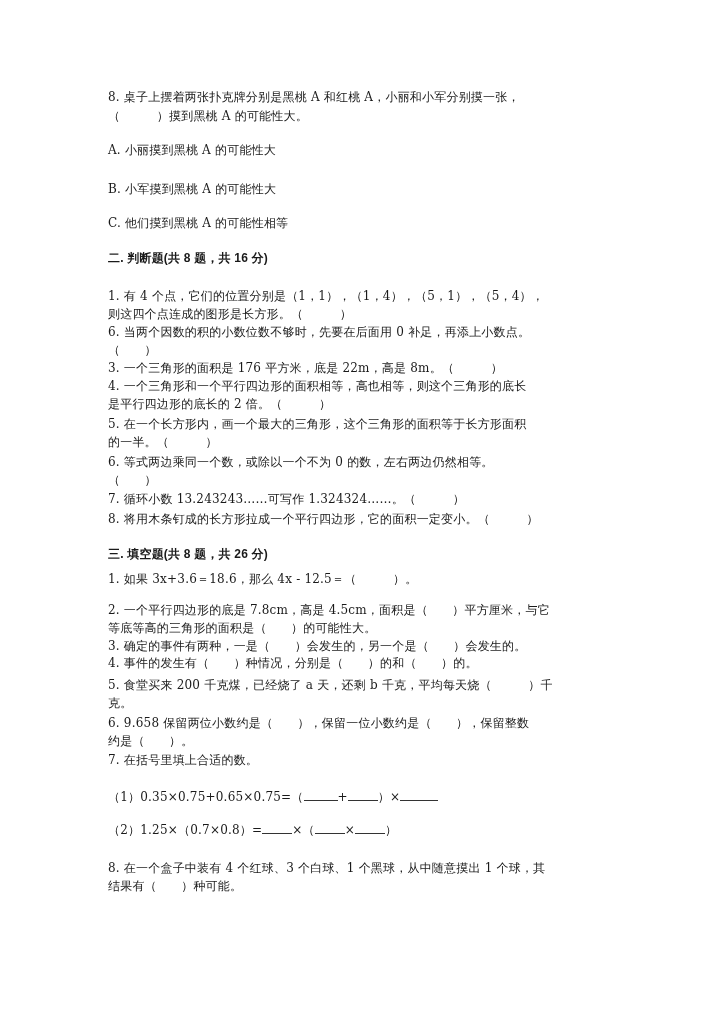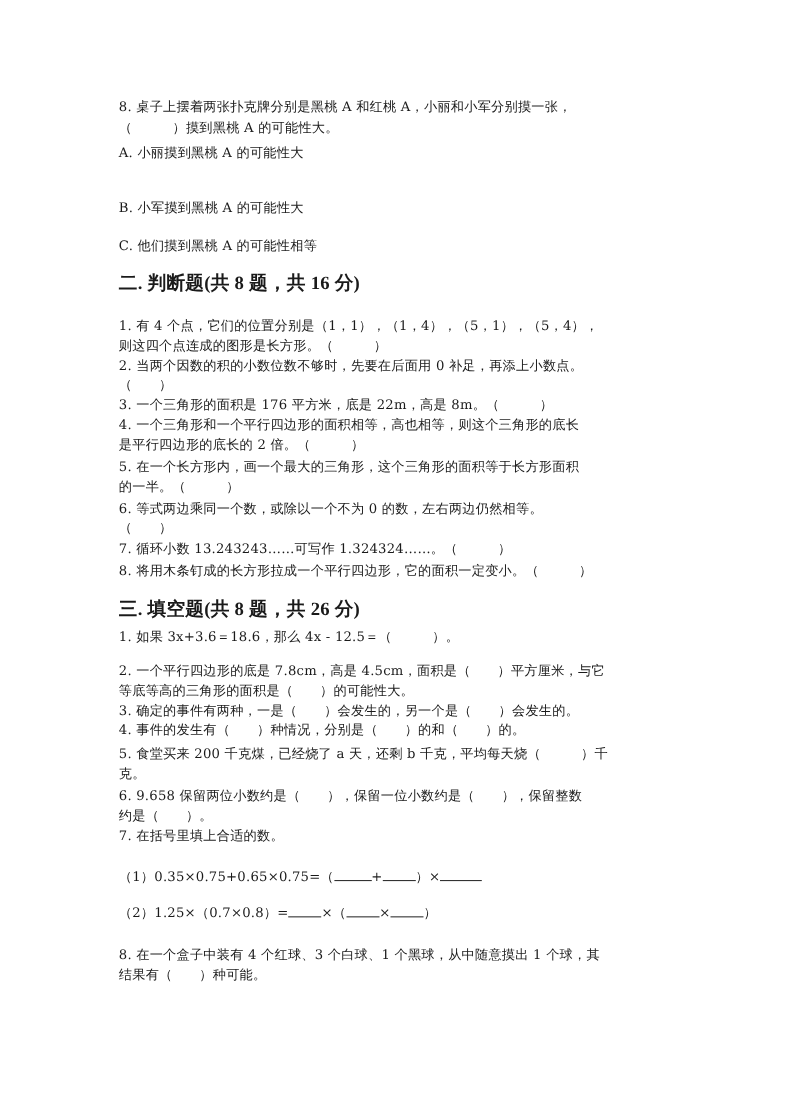--- a/index.html
+++ b/index.html
@@ -6,39 +6,39 @@
   body {
     width: 720px; height: 1018px; position: relative; overflow: hidden;
     font-family: "DejaVu Serif", "Liberation Serif", serif;
     color: #1a1a1a;
   }
   .page { position: absolute; left: 108px; top: 0; width: 505px; }
   .line {
     position: absolute; left: 0; white-space: nowrap;
     font-size: 12px; line-height: 18px; letter-spacing: 0.2px;
   }
-  .heading { font-family: Liberation Serif, serif; font-weight: bold; font-size: 17px; }
+  .heading { font-family: Liberation Sans, sans-serif; font-weight: bold; font-size: 12px; }
   .blank { display: inline-block; border-bottom: 1px solid #333; height: 12px; vertical-align: baseline; }
 </style>
 </head>
 <body>
 
 <div class="page">
 
   <div class="line" style="top:88px">8. 桌子上摆着两张扑克牌分别是黑桃 A 和红桃 A，小丽和小军分别摸一张，</div>
   <div class="line" style="top:107px">（　　　）摸到黑桃 A 的可能性大。</div>
-  <div class="line" style="top:130px">A. 小丽摸到黑桃 A 的可能性大</div>
+  <div class="line" style="top:141px">A. 小丽摸到黑桃 A 的可能性大</div>
   <div class="line" style="top:180px">B. 小军摸到黑桃 A 的可能性大</div>
   <div class="line" style="top:214px">C. 他们摸到黑桃 A 的可能性相等</div>
 
   <div class="line heading" style="top:249px">二. 判断题(共 8 题，共 16 分)</div>
 
   <div class="line" style="top:287px">1. 有 4 个点，它们的位置分别是（1，1），（1，4），（5，1），（5，4），</div>
   <div class="line" style="top:305px">则这四个点连成的图形是长方形。（　　　）</div>
-  <div class="line" style="top:323px">2. 当两个因数的积的小数位数不够时，先要在后面用 0 补足，再添上小数点。</div>
+  <div class="line" style="top:323px">6. 当两个因数的积的小数位数不够时，先要在后面用 0 补足，再添上小数点。</div>
   <div class="line" style="top:341px">（　　）</div>
   <div class="line" style="top:359px">3. 一个三角形的面积是 176 平方米，底是 22m，高是 8m。（　　　）</div>
   <div class="line" style="top:377px">4. 一个三角形和一个平行四边形的面积相等，高也相等，则这个三角形的底长</div>
   <div class="line" style="top:395px">是平行四边形的底长的 2 倍。（　　　）</div>
   <div class="line" style="top:415px">5. 在一个长方形内，画一个最大的三角形，这个三角形的面积等于长方形面积</div>
   <div class="line" style="top:433px">的一半。（　　　）</div>
   <div class="line" style="top:453px">6. 等式两边乘同一个数，或除以一个不为 0 的数，左右两边仍然相等。</div>
   <div class="line" style="top:471px">（　　）</div>
   <div class="line" style="top:490px">7. 循环小数 13.243243……可写作 1.324324……。（　　　）</div>
   <div class="line" style="top:510px">8. 将用木条钉成的长方形拉成一个平行四边形，它的面积一定变小。（　　　）</div>

